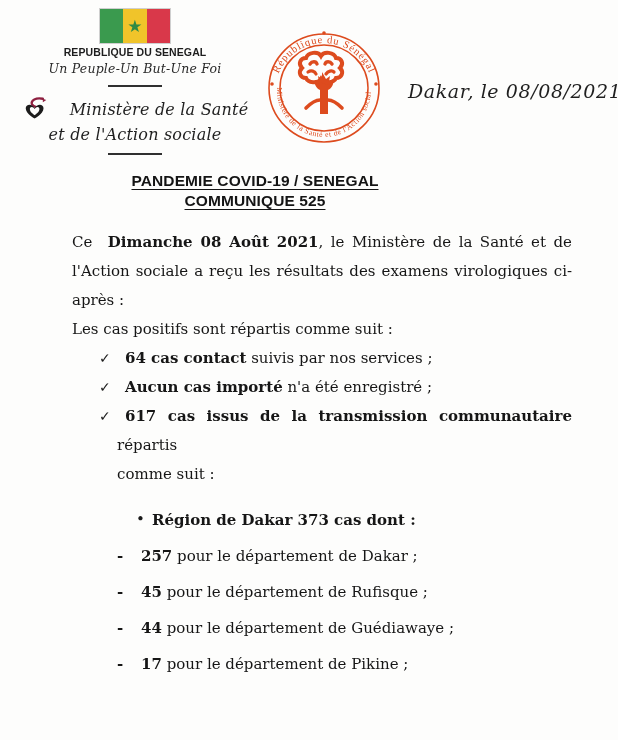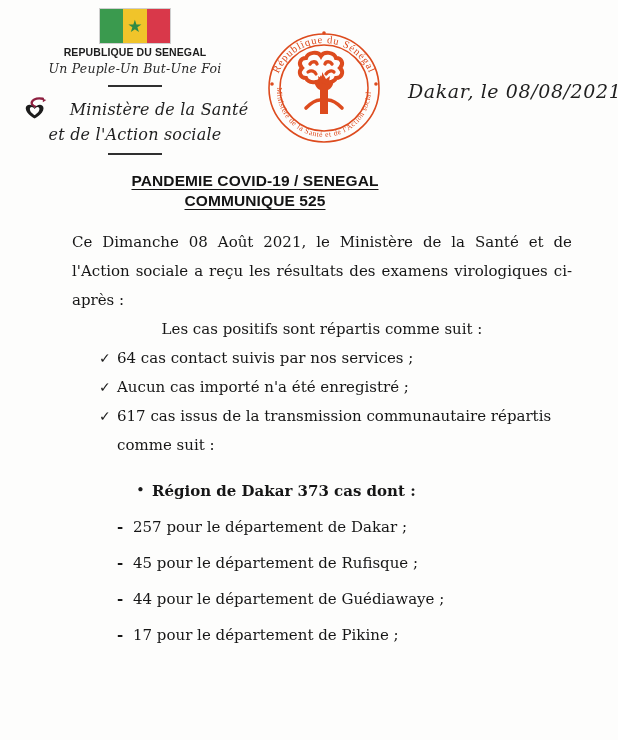--- a/index.html
+++ b/index.html
@@ -149,22 +149,22 @@
     width: 500px;
     font-family: "DejaVu Serif", serif;
     font-size: 15px;
     line-height: 29px;
     color: #161616;
   }
   .para {
     text-align: justify;
     text-justify: inter-word;
   }
-  .para.lastline-left { text-align: center; }
-  b, .b { font-weight: normal; }
+  .para.lastline-left { text-align: left; }
+  b, .b { font-weight: bold; margin-left: 8px; }
 
   .check-item {
     position: relative;
     padding-left: 45px;
     margin-top: 0;
   }
   .check-item .tick {
     position: absolute;
     left: 27px;
     top: 0;

